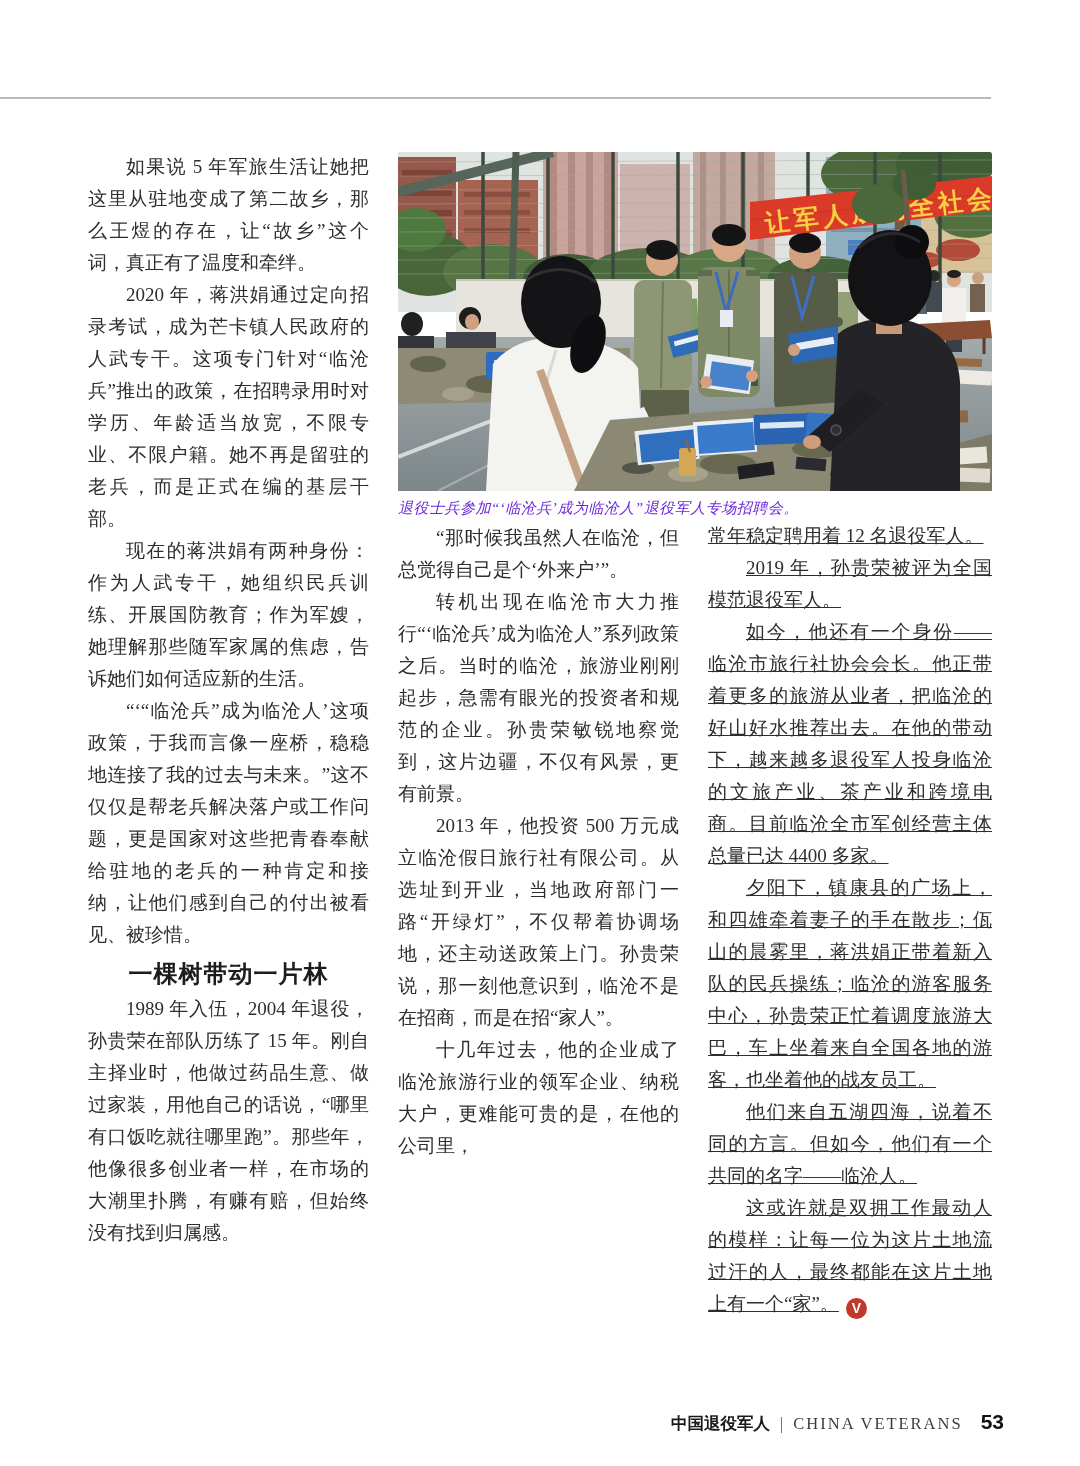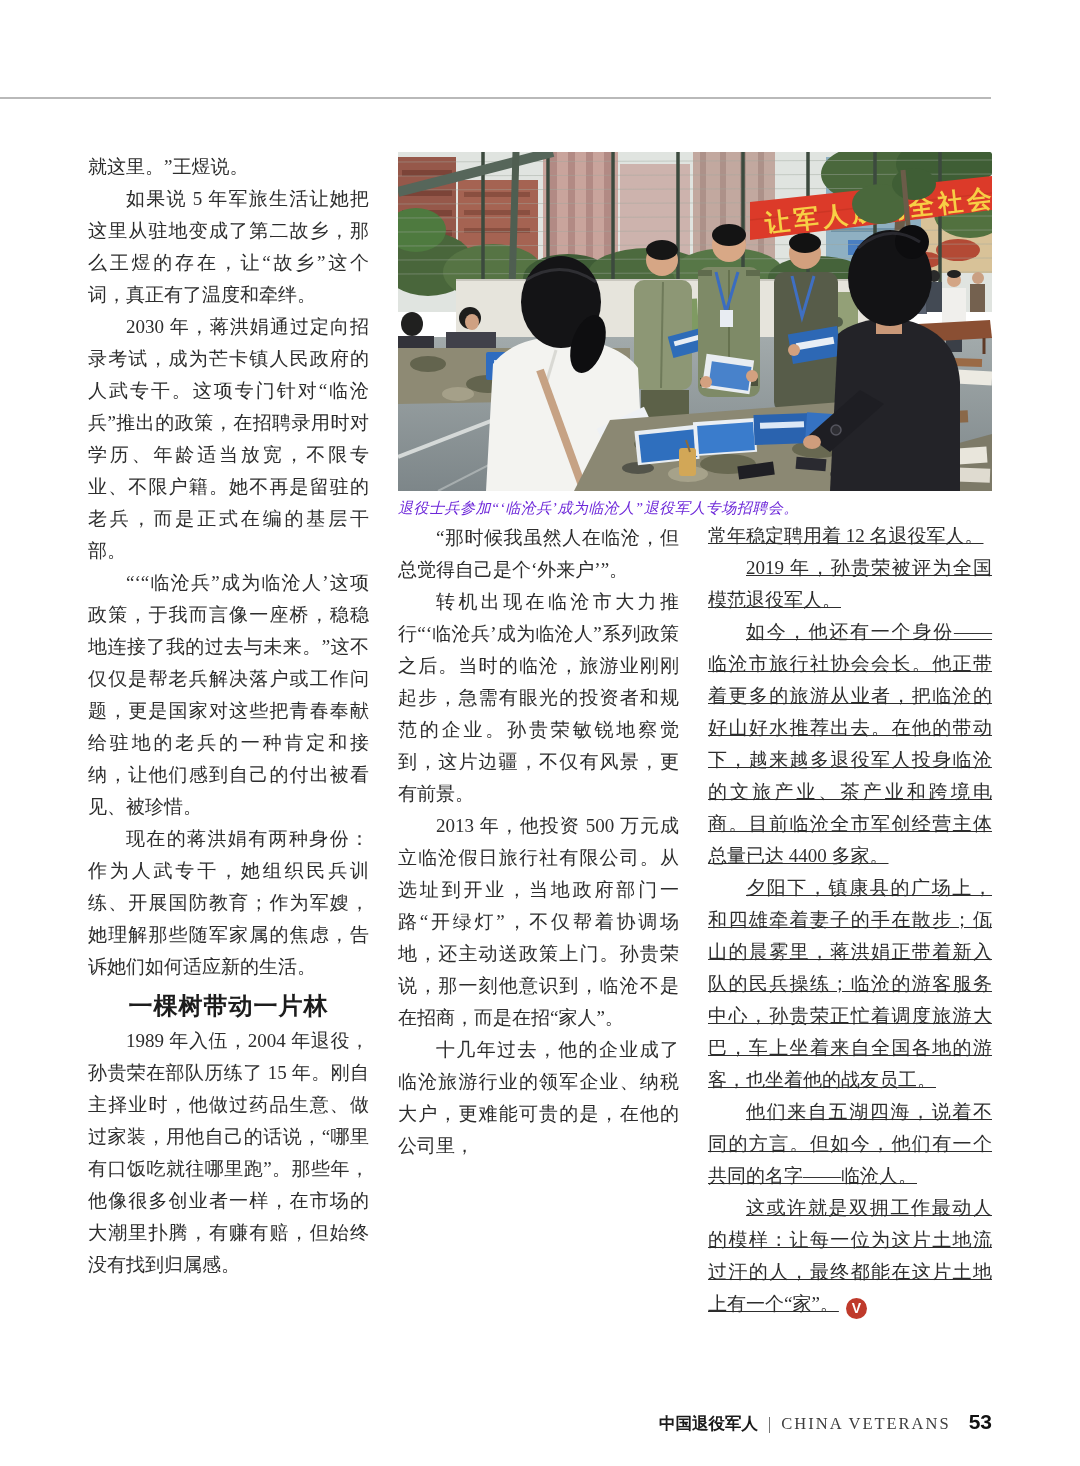--- a/index.html
+++ b/index.html
@@ -29,21 +29,21 @@
     font-size:15px; line-height:20px; color:#6d28d9; font-style:italic; letter-spacing:0.5px;
   }
 
   .end-mark {
     display:inline-block; width:21px; height:21px; border-radius:50%;
     background:#bf3a2b; color:#ffffff; font-family:"Liberation Sans","DejaVu Sans",sans-serif;
     font-weight:bold; font-size:14px; line-height:21px; text-align:center;
     text-indent:0; vertical-align:-3px; margin-left:7px;
   }
 
-  .footer { position:absolute; left:0; top:1410px; width:992px; text-align:right; white-space:nowrap; }
+  .footer { position:absolute; left:0; top:1410px; width:992px; text-align:right; white-space:nowrap;padding-left:12px; }
   .f-cn  { font-family:"Liberation Sans","DejaVu Sans",sans-serif; font-weight:bold; font-size:16.5px; color:#1a1a1a; }
   .f-sep { color:#555; margin:0 10px; font-size:16px; }
   .f-en  { font-family:"Liberation Serif","DejaVu Serif",serif; font-size:16.5px; letter-spacing:2px; color:#3d3d3d; }
   .f-num { font-family:"Liberation Sans","DejaVu Sans",sans-serif; font-weight:bold; font-size:21px; color:#111; margin-left:18px; }
 </style>
 </head>
 <body>
 
 <div class="page">
 
@@ -285,25 +285,24 @@
         <ellipse cx="492" cy="126" rx="42" ry="48" fill="#131315"></ellipse>
         <circle cx="514" cy="90" r="17" fill="#0d0d0f"></circle>
         <path d="M460,96 q30,-26 62,-6" fill="none" stroke="#33333a" stroke-width="3" opacity="0.7"></path>
       </g>
     </svg>
   </div>
 
   <div class="photo-caption">退役士兵参加“‘临沧兵’成为临沧人”退役军人专场招聘会。</div>
 
   <div class="col col-left">
-    <p class="no-indent">就这里。”王煜说。</p>
     <p>如果说 5 年军旅生活让她把这里从驻地变成了第二故乡，那么王煜的存在，让“故乡”这个词，真正有了温度和牵绊。</p>
-    <p>2030 年，蒋洪娟通过定向招录考试，成为芒卡镇人民政府的人武专干。这项专门针对“临沧兵”推出的政策，在招聘录用时对学历、年龄适当放宽，不限专业、不限户籍。她不再是留驻的老兵，而是正式在编的基层干部。</p>
+    <p>2020 年，蒋洪娟通过定向招录考试，成为芒卡镇人民政府的人武专干。这项专门针对“临沧兵”推出的政策，在招聘录用时对学历、年龄适当放宽，不限专业、不限户籍。她不再是留驻的老兵，而是正式在编的基层干部。</p>
+    <p>现在的蒋洪娟有两种身份：作为人武专干，她组织民兵训练、开展国防教育；作为军嫂，她理解那些随军家属的焦虑，告诉她们如何适应新的生活。</p>
     <p>“‘“临沧兵”成为临沧人’这项政策，于我而言像一座桥，稳稳地连接了我的过去与未来。”这不仅仅是帮老兵解决落户或工作问题，更是国家对这些把青春奉献给驻地的老兵的一种肯定和接纳，让他们感到自己的付出被看见、被珍惜。</p>
-    <p>现在的蒋洪娟有两种身份：作为人武专干，她组织民兵训练、开展国防教育；作为军嫂，她理解那些随军家属的焦虑，告诉她们如何适应新的生活。</p>
     <p class="section-heading">一棵树带动一片林</p>
     <p>1989 年入伍，2004 年退役，孙贵荣在部队历练了 15 年。刚自主择业时，他做过药品生意、做过家装，用他自己的话说，“哪里有口饭吃就往哪里跑”。那些年，他像很多创业者一样，在市场的大潮里扑腾，有赚有赔，但始终没有找到归属感。</p>
   </div>
 
   <div class="col col-mid">
     <p>“那时候我虽然人在临沧，但总觉得自己是个‘外来户’”。</p>
     <p>转机出现在临沧市大力推行“‘临沧兵’成为临沧人”系列政策之后。当时的临沧，旅游业刚刚起步，急需有眼光的投资者和规范的企业。孙贵荣敏锐地察觉到，这片边疆，不仅有风景，更有前景。</p>
     <p>2013 年，他投资 500 万元成立临沧假日旅行社有限公司。从选址到开业，当地政府部门一路“开绿灯”，不仅帮着协调场地，还主动送政策上门。孙贵荣说，那一刻他意识到，临沧不是在招商，而是在招“家人”。</p>
     <p>十几年过去，他的企业成了临沧旅游行业的领军企业、纳税大户，更难能可贵的是，在他的公司里，</p>
   </div>

